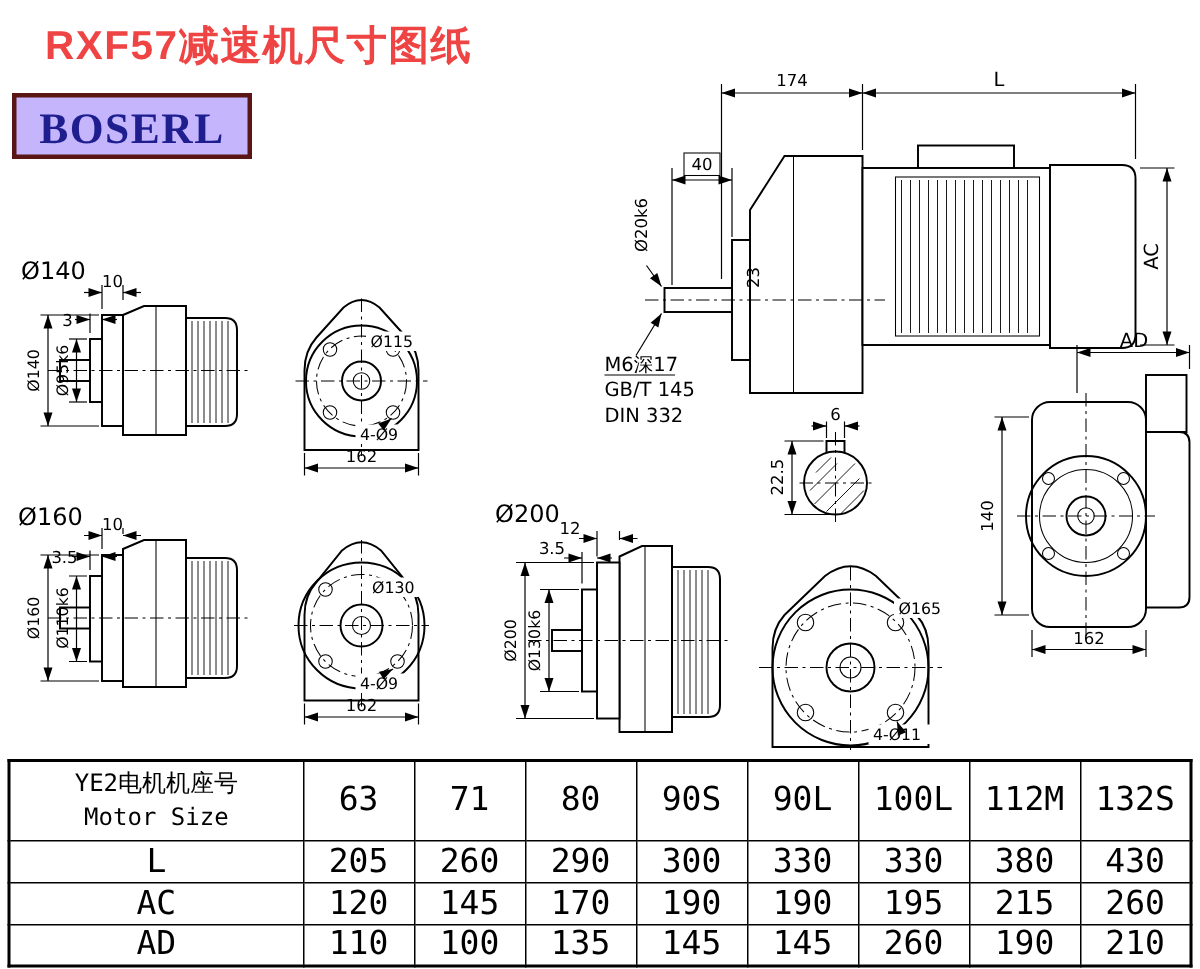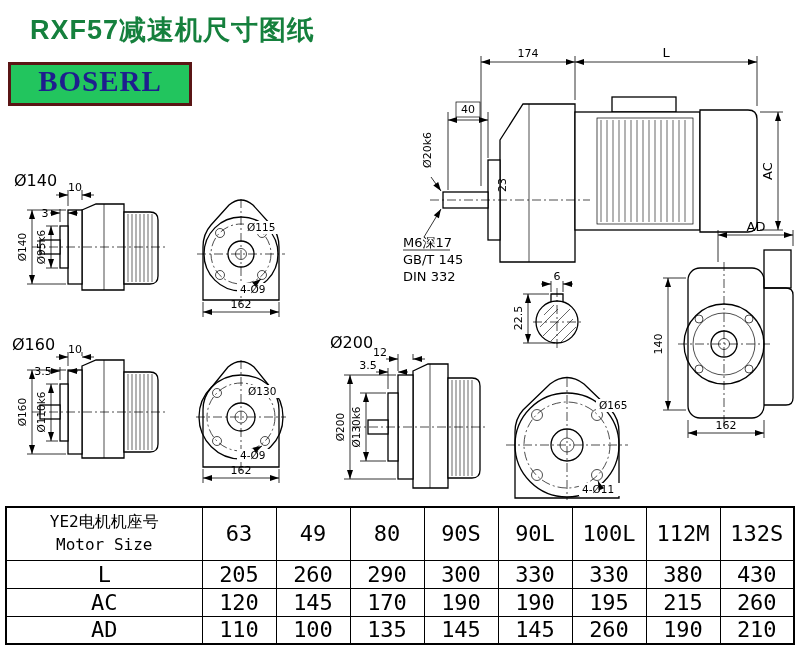--- a/index.html
+++ b/index.html
@@ -1,22 +1,22 @@
 <!DOCTYPE html>
 <html><head>
 <meta charset="utf-8">
 <style>
   * { margin:0; padding:0; box-sizing:border-box; }
   html,body { background:#fff; }
   body { font-family:"DejaVu Sans", sans-serif; }
   .sheet { position:relative; width:800px; height:646px; background:#fff; overflow:hidden; }
-  .title { position:absolute; left:30px; top:12px; font-size:27px; font-weight:bold; color:#15803d;
+  .title { position:absolute; left:30px; top:12px; font-size:27px; font-weight:bold; color:#ef4444;
            font-family:"Liberation Sans","DejaVu Sans",sans-serif; letter-spacing:1px; white-space:nowrap; }
-  .logo { position:absolute; left:8px; top:62px; width:184px; height:44px; border:3px solid #5a1515;
-          display:flex; align-items:flex-start; justify-content:center; background:#22c55e; }
+  .logo { position:absolute; left:8px; top:62px; width:160px; height:44px; border:3px solid #5a1515;
+          display:flex; align-items:flex-end; justify-content:center; background:#c4b5fd; }
   .logo span { font-family:"Liberation Serif","DejaVu Serif",serif; font-weight:bold; font-size:29px;
                color:#1e1e8e; letter-spacing:1px; }
   svg.drawing { position:absolute; left:0; top:0; }
 
   
   .ol   { fill:#fff; stroke:#000; stroke-width:1.3; }
   .olnf { fill:none; stroke:#000; stroke-width:1.3; }
   .tl   { fill:none; stroke:#000; stroke-width:0.7; }
   .cl   { fill:none; stroke:#000; stroke-width:0.7; stroke-dasharray:9 3 2 3; }
   .dm   { fill:none; stroke:#000; stroke-width:0.8; }
@@ -345,21 +345,21 @@
         <col style="width:74px">
         <col style="width:74px">
     </colgroup>
     <tbody>
         <tr class="hdr">
       <th class="hcell">
         <span>YE2电机机座号</span><br>
         <span>Motor Size</span>
       </th>
       <th>63</th>
-      <th>49</th>
+      <th>71</th>
       <th>80</th>
       <th>90S</th>
       <th>90L</th>
       <th>100L</th>
       <th>112M</th>
       <th>132S</th>
     </tr>
     <tr>
       <td>L</td>
       <td>205</td>

